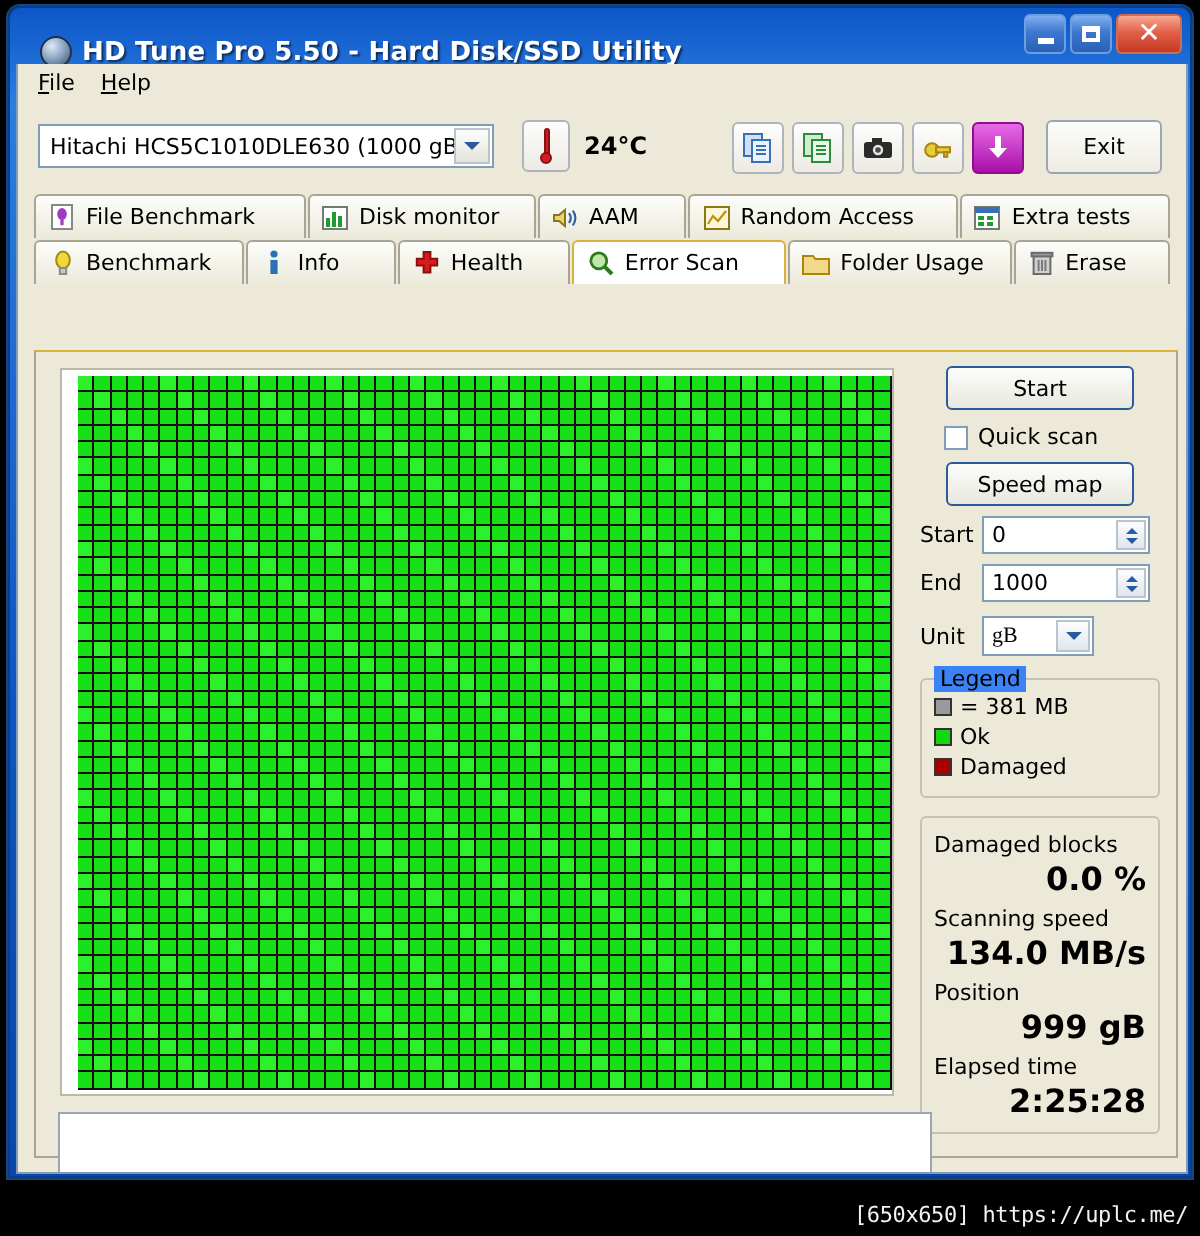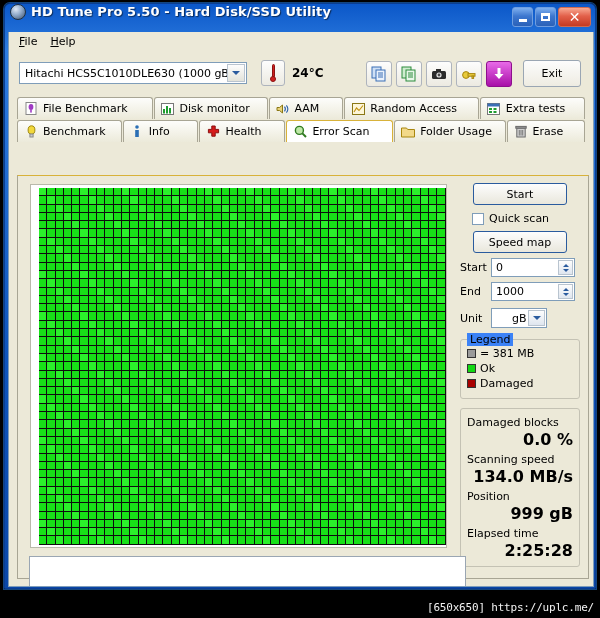--- a/index.html
+++ b/index.html
@@ -25,22 +25,22 @@
     border-radius: 6px 6px 0 0;
     box-sizing: border-box;
     box-shadow: 0 0 0 1px #14467f;
   }
 
   
   #titlebar {
     position: absolute;
     left: 0; top: 0;
     width: 100%; height: 44px;
-    display: flex; align-items: flex-start;
-    padding-left: 5px;
+    display: flex; align-items: center;
+    padding-left: 15px;
     box-sizing: border-box;
   }
   #title-icon {
     width: 16px; height: 16px;
     border-radius: 50%;
     background: radial-gradient(circle at 35% 30%, #dfe8f5 0%, #8ea8c8 45%, #3a4d66 100%);
     border: 1px solid #203040;
     box-sizing: border-box;
     margin-right: 5px;
     flex: none;
@@ -344,22 +344,23 @@
   }
   #unit-row { margin-top: 7px; }
   .unit-combo {
     width: 56px; height: 20px;
     margin-left: 31px;
     background: #fff;
     border: 1px solid #7f9db9;
     box-sizing: border-box;
     position: relative;
     display: flex; align-items: center; justify-content: flex-start;
-    padding-left: 20px;
+    padding-left: 4px;
     font-size: 11px;
+    font-family: Liberation Serif, serif;
   }
   .unit-combo .combo-arrow {
     position: absolute; right: 1px; top: 1px;
     width: 17px; height: 16px;
     background: linear-gradient(to bottom,#fdfdfd,#dfe6ef);
     border: 1px solid #b9c4cf;
     box-sizing: border-box;
     display: flex; align-items: center; justify-content: center;
   }
 

